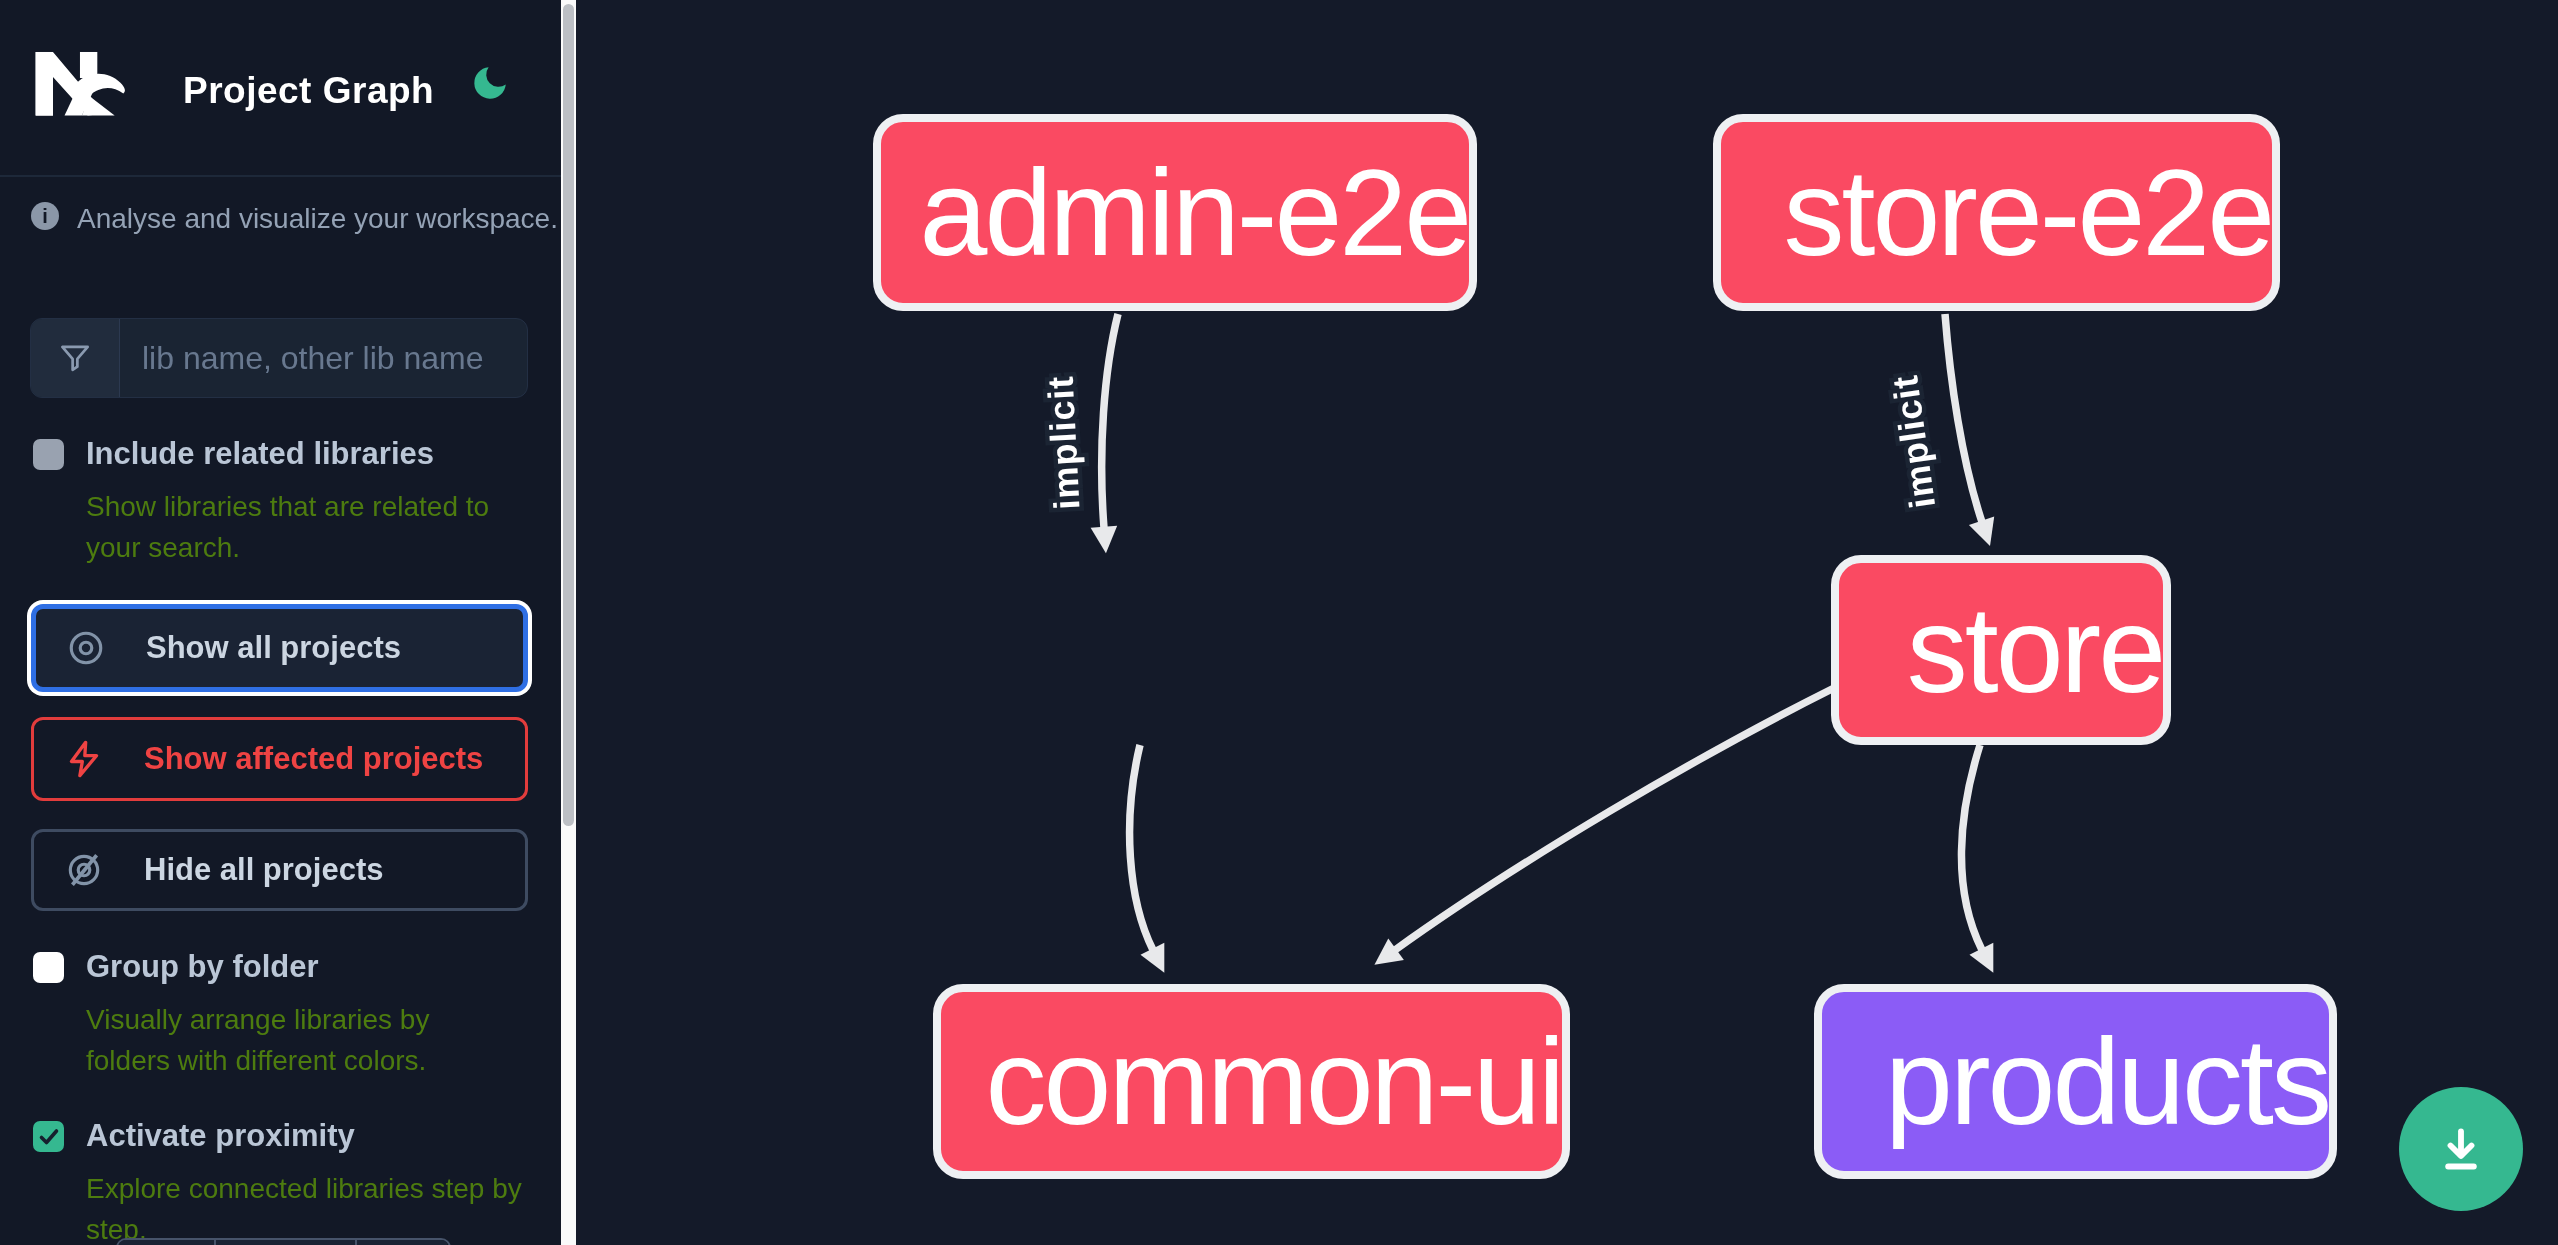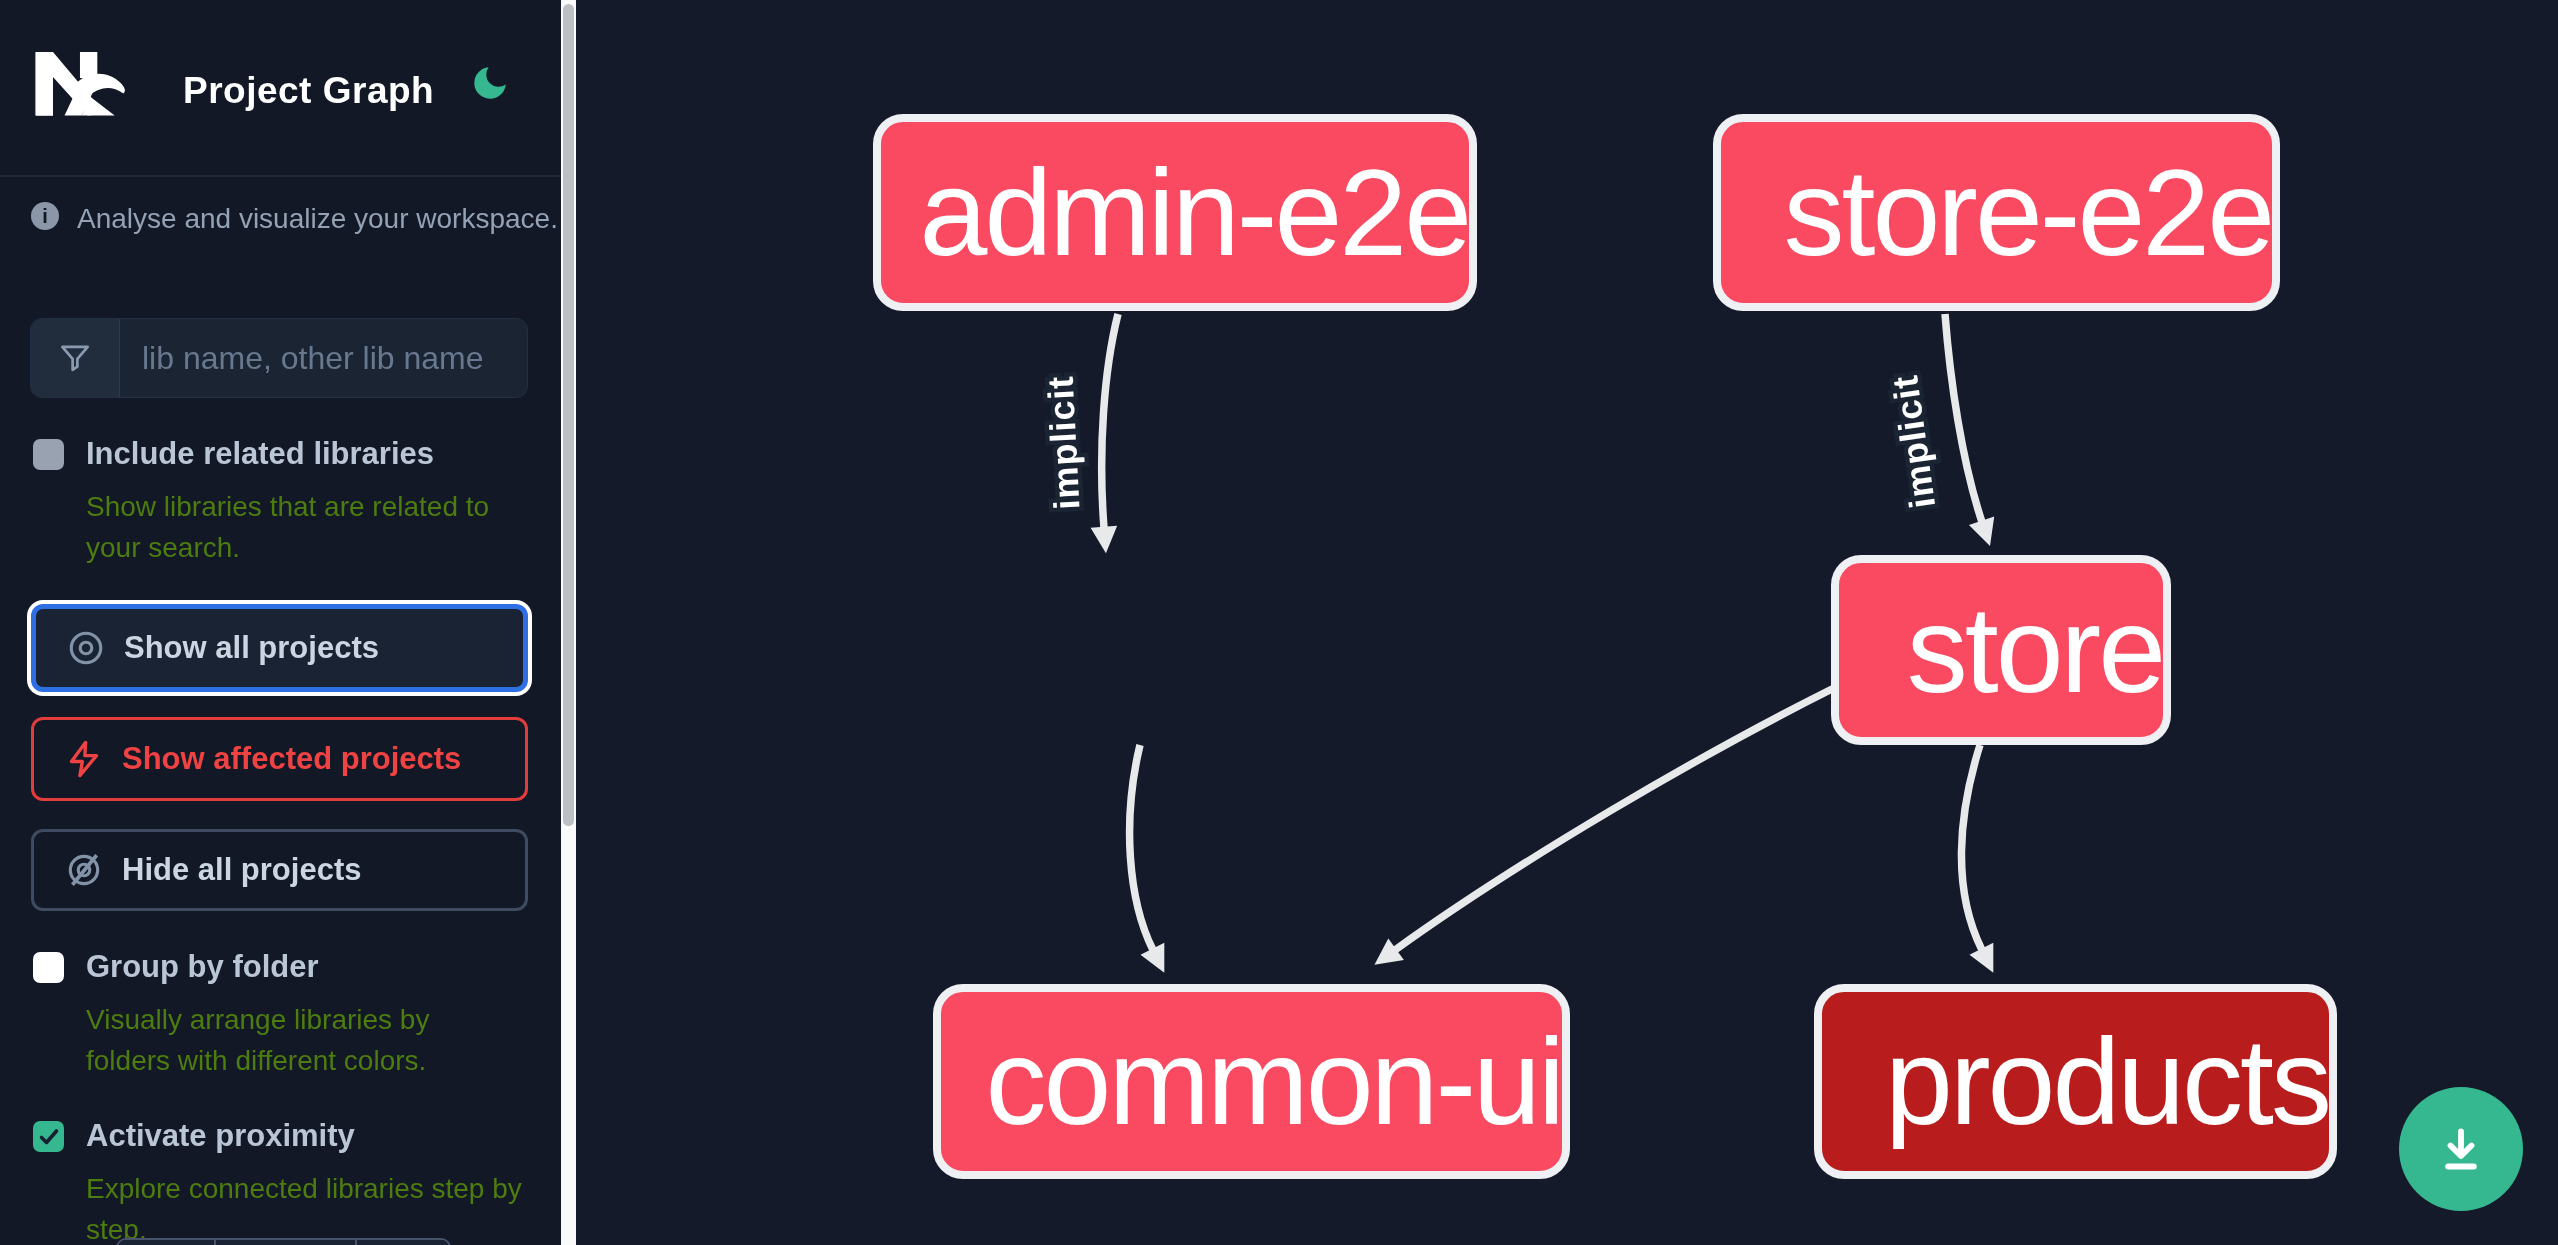--- a/index.html
+++ b/index.html
@@ -29,21 +29,21 @@
 
   .opt{ position:absolute; left:33px; width:505px; }
   .cb{ position:absolute; left:0; top:2px; width:31px; height:31px; border-radius:7px; }
   .cb.gray{ background:#99a2b0; }
   .cb.white{ background:#ffffff; }
   .cb.checked{ background:#35b890; display:flex; align-items:center; justify-content:center; }
   .opt .lbl{ margin-left:53px; font-size:31px; font-weight:700; color:#bac6d6; line-height:1.1; }
   .opt .desc{ margin-left:53px; margin-top:16px; font-size:28px; color:#4d7c0f; line-height:1.45; }
 
   .btn{ position:absolute; left:31px; width:497px; border-radius:12px; display:flex; align-items:center;
-        gap:18px; padding-left:30px; font-size:31px; font-weight:700; background:transparent;
+        gap:40px; padding-left:30px; font-size:31px; font-weight:700; background:transparent;
         font-family:"Liberation Sans", sans-serif; cursor:pointer; }
   .btn-show-all{ top:604px; height:88px; background:#1a2334; border:5px solid #2f6fe4;
                  box-shadow:0 0 0 4px #ffffff; color:#ccd6e2; }
   .btn-affected{ top:717px; height:84px; border:3px solid #e23c3c; color:#ef4343; }
   .btn-hide{ top:829px; height:82px; border:3px solid #3e4b61; color:#ccd6e2; }
 
   .stepper{ position:absolute; left:116px; top:1238px; width:335px; height:42px;
             border:2px solid #46536a; border-radius:10px 10px 0 0; display:flex; overflow:hidden; }
   .stepper .seg{ height:100%; background:#1a2334; }
   .stepper .seg+.seg{ border-left:2px solid #46536a; }
@@ -51,21 +51,21 @@
   .sb-scroll{ position:absolute; left:561px; top:0; width:15px; height:1245px; background:#fafafa; }
   .sb-thumb{ position:absolute; left:2px; top:4px; width:11px; height:822px; background:#bcbfc4; border-radius:6px; }
 
   
   .canvas{ position:absolute; left:576px; top:0; width:1982px; height:1245px; background:#141a29; }
   .edges{ position:absolute; left:0; top:0; }
   .node{ position:absolute; display:flex; align-items:center; justify-content:flex-end;
          border:8px solid #eef0f3; border-radius:30px; color:#ffffff;
          font-size:122px; letter-spacing:-3px; cursor:pointer; }
   .node.pink{ background:#fa4a62; }
-  .node.gray{ background:#b91c1c; }
+  .node.gray{ background:#8b5cf6; }
 
   .fab{ position:absolute; left:2399px; top:1087px; width:124px; height:124px; border-radius:50%;
         background:#35b890; border:none; display:flex; align-items:center; justify-content:center; cursor:pointer; }
 
   .edge-label{ font-family:"Liberation Sans", sans-serif; font-size:36px; font-weight:700;
                fill:#ffffff; stroke:#1b2433; stroke-width:9px; paint-order:stroke; letter-spacing:1px; }
 </style>
 </head>
 <body>
 

